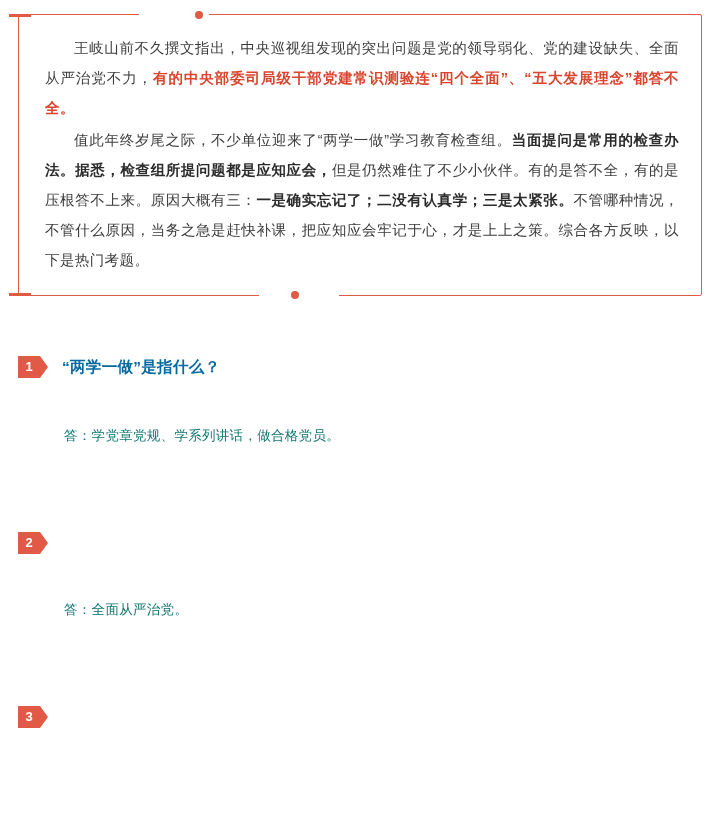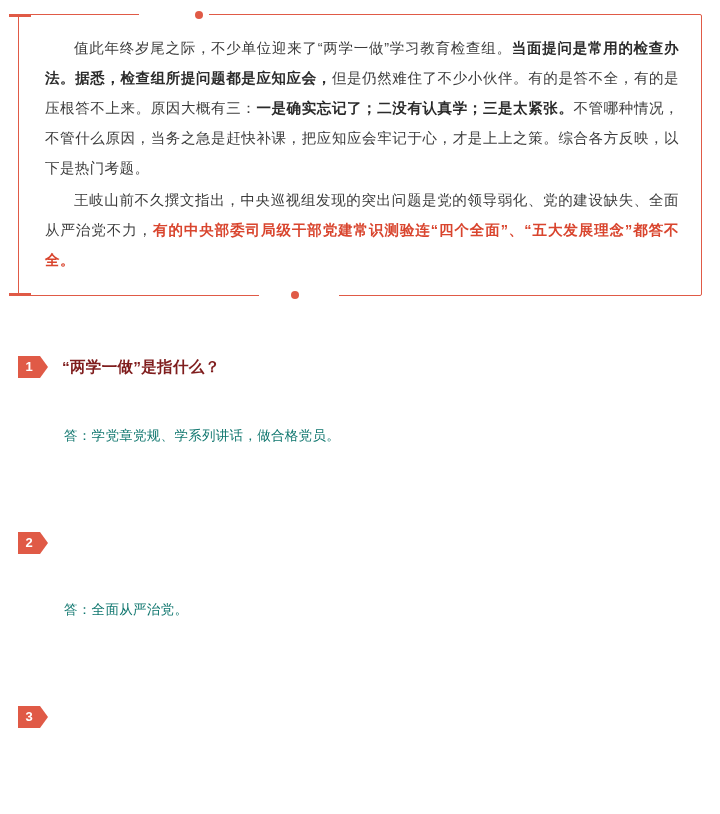--- a/index.html
+++ b/index.html
@@ -139,21 +139,21 @@
     width: 0;
     height: 0;
     border-top: 11px solid transparent;
     border-bottom: 11px solid transparent;
     border-left: 8px solid #e05a46;
   }
   .q-text {
     margin-left: 22px;
     font-size: 15.5px;
     font-weight: bold;
-    color: #7f1d1d;
+    color: #0369a1;
     line-height: 26px;
     letter-spacing: 0.3px;
   }
   .a-text {
     margin: 44px 0 0 46px;
     font-size: 13.5px;
     color: #0f766e;
     line-height: 24px;
     letter-spacing: 0.3px;
   }
@@ -164,23 +164,23 @@
 <div class="page">
 
   <div class="intro-wrap">
     <span class="gap-top"></span>
     <span class="dot-top"></span>
     <span class="gap-bottom"></span>
     <span class="dot-bottom"></span>
     <span class="corner-tl"></span>
     <span class="corner-bl"></span>
 
+    <p class="para indent"><span>王岐山前不久撰文指出，中央巡视组发现的突出问题是党的领导弱化、党的建设缺失、全面从严治党不力，</span><span class="em-red">有的中央部委司局级干部党建常识测验连“四个全面”、“五大发展理念”都答不全。</span></p>
+
     <p class="para indent"><span>值此年终岁尾之际，不少单位迎来了“两学一做”学习教育检查组。</span><span class="em-bold">当面提问是常用的检查办法。据悉，检查组所提问题都是应知应会，</span><span>但是仍然难住了不少小伙伴。有的是答不全，有的是压根答不上来。原因大概有三：</span><span class="em-bold">一是确实忘记了；二没有认真学；三是太紧张。</span><span>不管哪种情况，不管什么原因，当务之急是赶快补课，把应知应会牢记于心，才是上上之策。综合各方反映，以下是热门考题。</span></p>
-
-    <p class="para indent"><span>王岐山前不久撰文指出，中央巡视组发现的突出问题是党的领导弱化、党的建设缺失、全面从严治党不力，</span><span class="em-red">有的中央部委司局级干部党建常识测验连“四个全面”、“五大发展理念”都答不全。</span></p>
   </div>
 
   <div class="qa-list">
 
     <div class="qa-item">
       <div class="q-row">
         <span class="q-num">1</span>
         <span class="q-text">“两学一做”是指什么？</span>
       </div>
       <div class="a-text">答：学党章党规、学系列讲话，做合格党员。</div>

